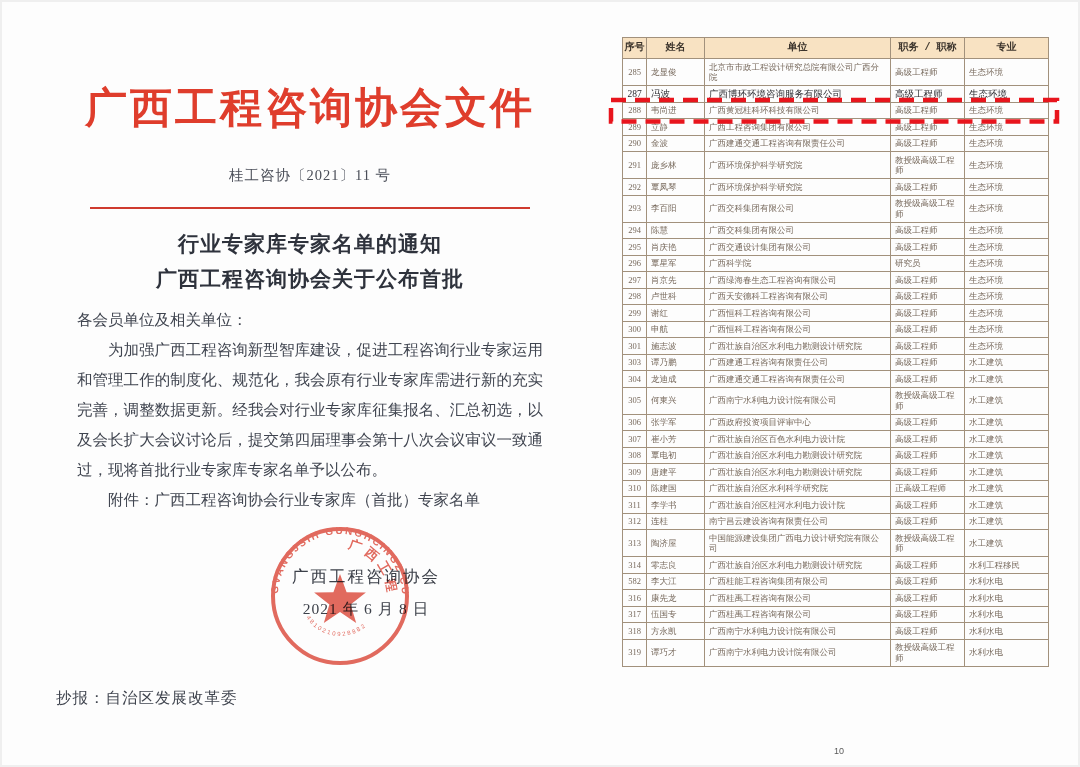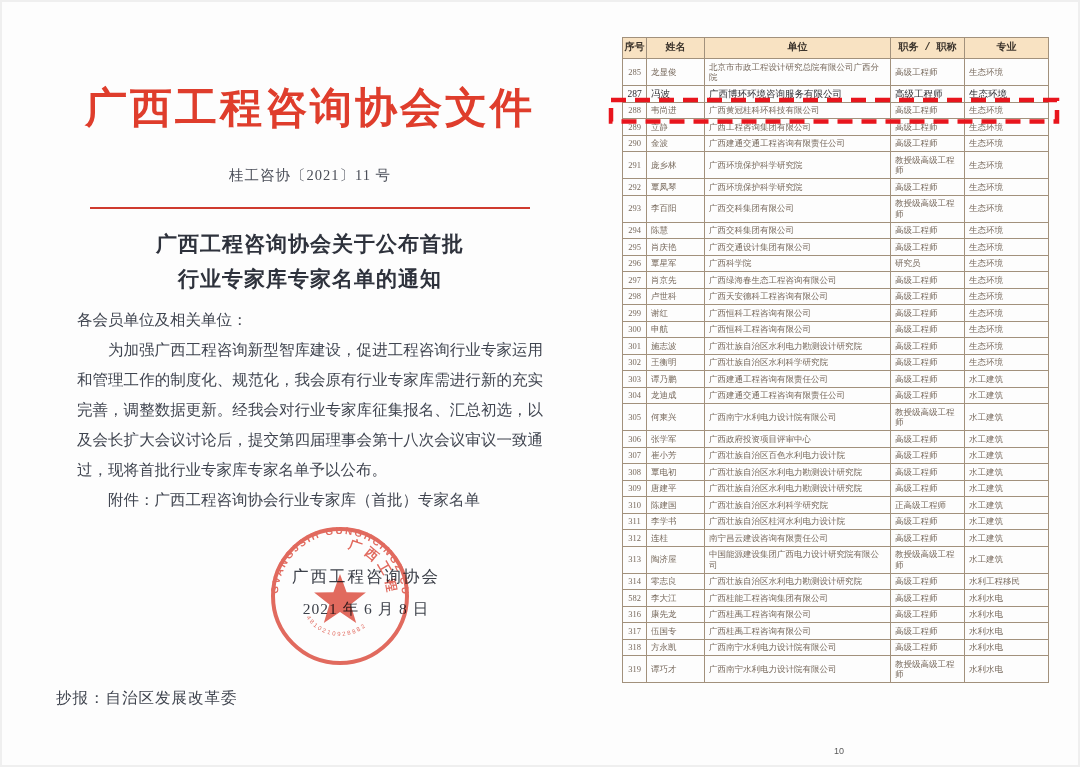--- a/index.html
+++ b/index.html
@@ -41,22 +41,22 @@
 </head>
 <body>
 
 <div class="canvas">
 
   <div class="doc-page">
     <h1 class="red-title">广西工程咨询协会文件</h1>
     <div class="doc-number">桂工咨协〔2021〕11 号</div>
     <hr class="red-line">
     <div class="notice-title">
+      <div>行业专家库专家名单的通知</div>
       <div>广西工程咨询协会关于公布首批</div>
-      <div>行业专家库专家名单的通知</div>
     </div>
     <div class="body-text">
       <p>各会员单位及相关单位：</p>
       <p class="indent">为加强广西工程咨询新型智库建设，促进工程咨询行业专家运用和管理工作的制度化、规范化，我会原有行业专家库需进行新的充实完善，调整数据更新。经我会对行业专家库征集报名、汇总初选，以及会长扩大会议讨论后，提交第四届理事会第十八次会议审议一致通过，现将首批行业专家库专家名单予以公布。</p>
       <p class="indent">附件：广西工程咨询协会行业专家库（首批）专家名单</p>
     </div>
 
     <div class="sig-block">
       <div class="sig-org">广西工程咨询协会</div>
       <div class="sig-date">2021 年 6 月 8 日</div>
@@ -210,27 +210,20 @@
               <td>生态环境</td>
             </tr>
             <tr>
               <td class="c-no">301</td>
               <td>施志波</td>
               <td>广西壮族自治区水利电力勘测设计研究院</td>
               <td>高级工程师</td>
               <td>生态环境</td>
             </tr>
             <tr>
-              <td class="c-no">302</td>
-              <td>王衡明</td>
-              <td>广西壮族自治区水利科学研究院</td>
-              <td>高级工程师</td>
-              <td>生态环境</td>
-            </tr>
-            <tr>
               <td class="c-no">303</td>
               <td>谭乃鹏</td>
               <td>广西建通工程咨询有限责任公司</td>
               <td>高级工程师</td>
               <td>水工建筑</td>
             </tr>
             <tr>
               <td class="c-no">304</td>
               <td>龙迪成</td>
               <td>广西建通交通工程咨询有限责任公司</td>

